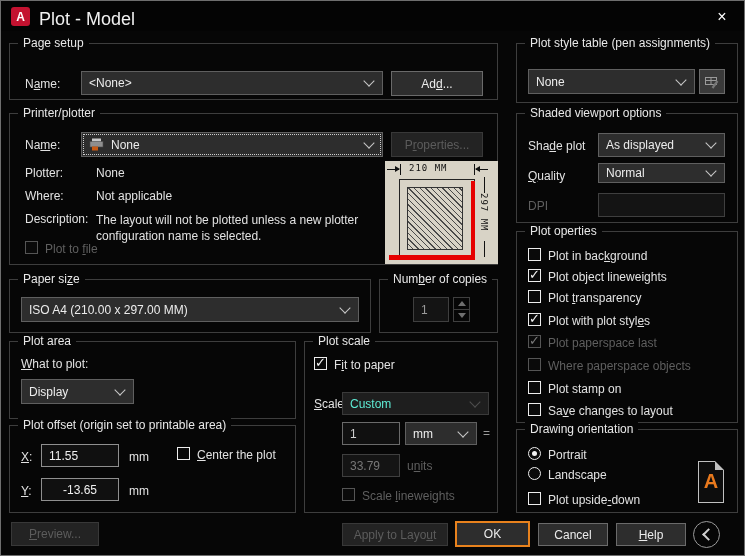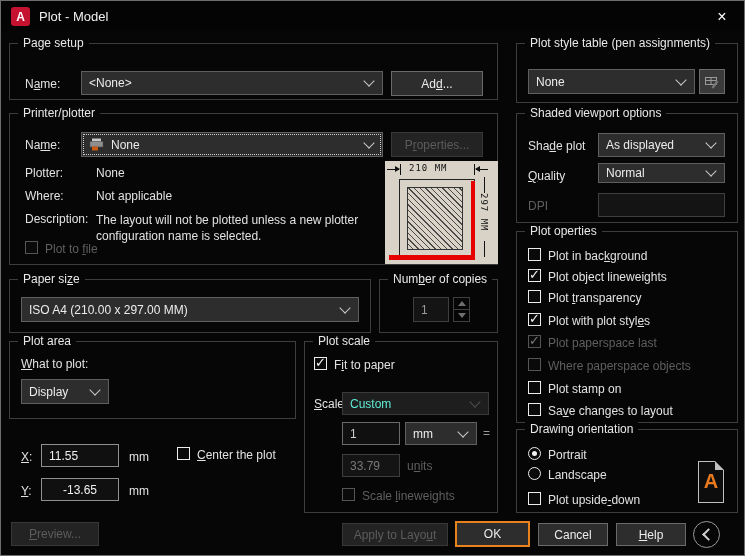--- a/index.html
+++ b/index.html
@@ -4,21 +4,21 @@
 <style>
   html,body{margin:0;padding:0;background:#000;}
   #win{
     position:relative;width:743px;height:554px;background:#060606;
     border:1px solid #6e6e6e;font-family:"Liberation Sans",sans-serif;
     color:#e6e6e6;overflow:hidden;
   }
   .titlebar{position:absolute;left:0;top:0;width:100%;height:30px;background:#040404;}
   .app-icon{position:absolute;left:10px;top:6px;width:19px;height:19px;border-radius:3px;
     background:#c41230;color:#fff;font-weight:bold;font-size:12px;display:flex;align-items:center;justify-content:center;}
-  .title-text{position:absolute;left:38px;top:8px;font-size:13px;color:#f0f0f0;}
+  .title-text{position:absolute;left:38px;top:8px;font-size:18px;color:#f0f0f0;}
   .close-btn{position:absolute;right:12px;top:6px;width:20px;height:20px;display:flex;align-items:center;justify-content:center;
     color:#fff;font-size:16px;line-height:16px;cursor:default;}
   .grp{position:absolute;border:1px solid #3d3d3d;box-sizing:border-box;}
   .grp-label{position:absolute;top:-8px;left:8px;background:#060606;padding:0 5px;font-size:12px;color:#e8e8e8;white-space:nowrap;line-height:14px;}
   .lbl{position:absolute;font-size:12px;color:#e2e2e2;white-space:nowrap;line-height:14px;}
   .lbl.dis{color:#5f5f5f;}
   .combo{position:absolute;background:#2d2d2d;border:1px solid #5f5f5f;color:#ececec;font-size:12px;
     display:flex;align-items:center;padding:0 22px 0 7px;box-sizing:border-box;white-space:nowrap;overflow:hidden;}
   .combo .chev{position:absolute;right:9px;top:50%;margin-top:-6px;width:7px;height:7px;
     border-right:1px solid #c8c8c8;border-bottom:1px solid #c8c8c8;transform:rotate(45deg);}
@@ -211,25 +211,28 @@
       </div>
     <div class="spin-half">
         <span class="tri-down"></span>
       </div>
   </div>
 
   <div class="grp" style="left:8px;top:340px;width:287px;height:78px;">
     <span class="grp-label">Plot area</span>
   </div>
   <span class="lbl" style="left:20px;top:356px;"><u>W</u>hat to plot:</span>
-  <div class="combo" style="left:20px;top:378px;width:88px;height:25px;">
+  <div class="combo" style="left:20px;top:378px;width:113px;height:25px;">
     <span>Display</span>
     <span class="chev"></span>
   </div>
 
+  <div class="grp" style="left:8px;top:424px;width:287px;height:88px;">
+    <span class="grp-label">Plot offset (origin set to printable area)</span>
+  </div>
   <span class="lbl" style="left:20px;top:449px;"><u>X</u>:</span>
   <div class="tbox" style="left:40px;top:443px;width:78px;height:23px;">
     <span>11.55</span>
   </div>
   <span class="lbl" style="left:128px;top:449px;">mm</span>
   <span class="checkbox" style="left:176px;top:446px;"></span>
   <span class="lbl" style="left:196px;top:447px;"><u>C</u>enter the plot</span>
   <span class="lbl" style="left:20px;top:483px;"><u>Y</u>:</span>
   <div class="tbox" style="left:40px;top:477px;width:78px;height:23px;justify-content:center;">
     <span>-13.65</span>

